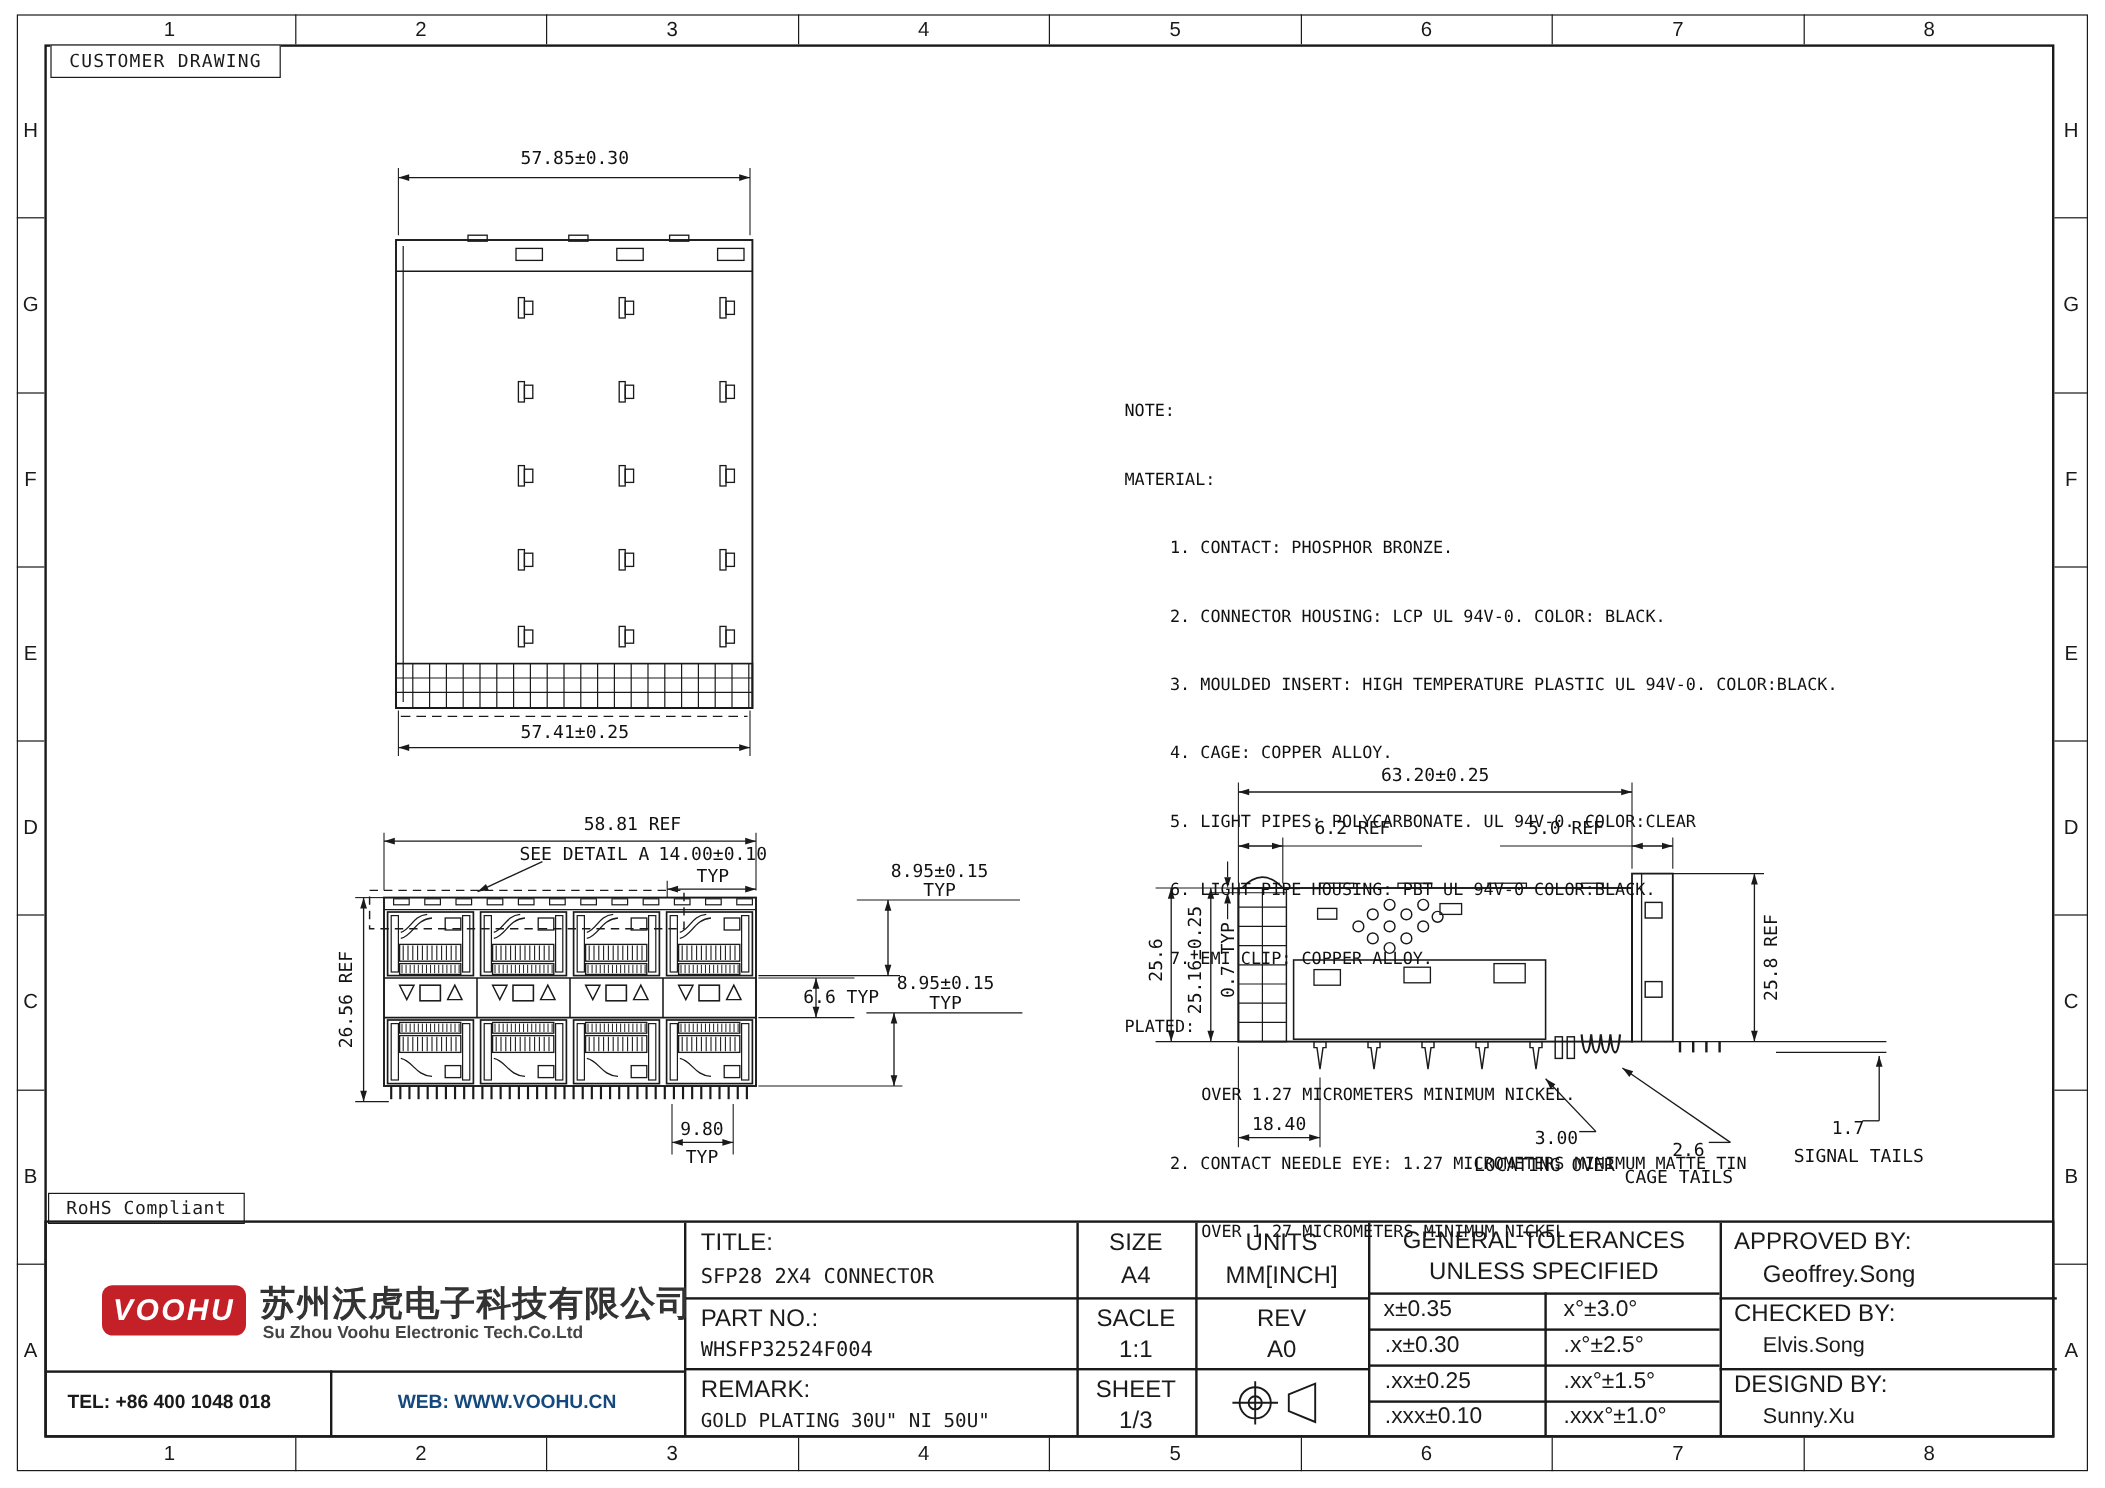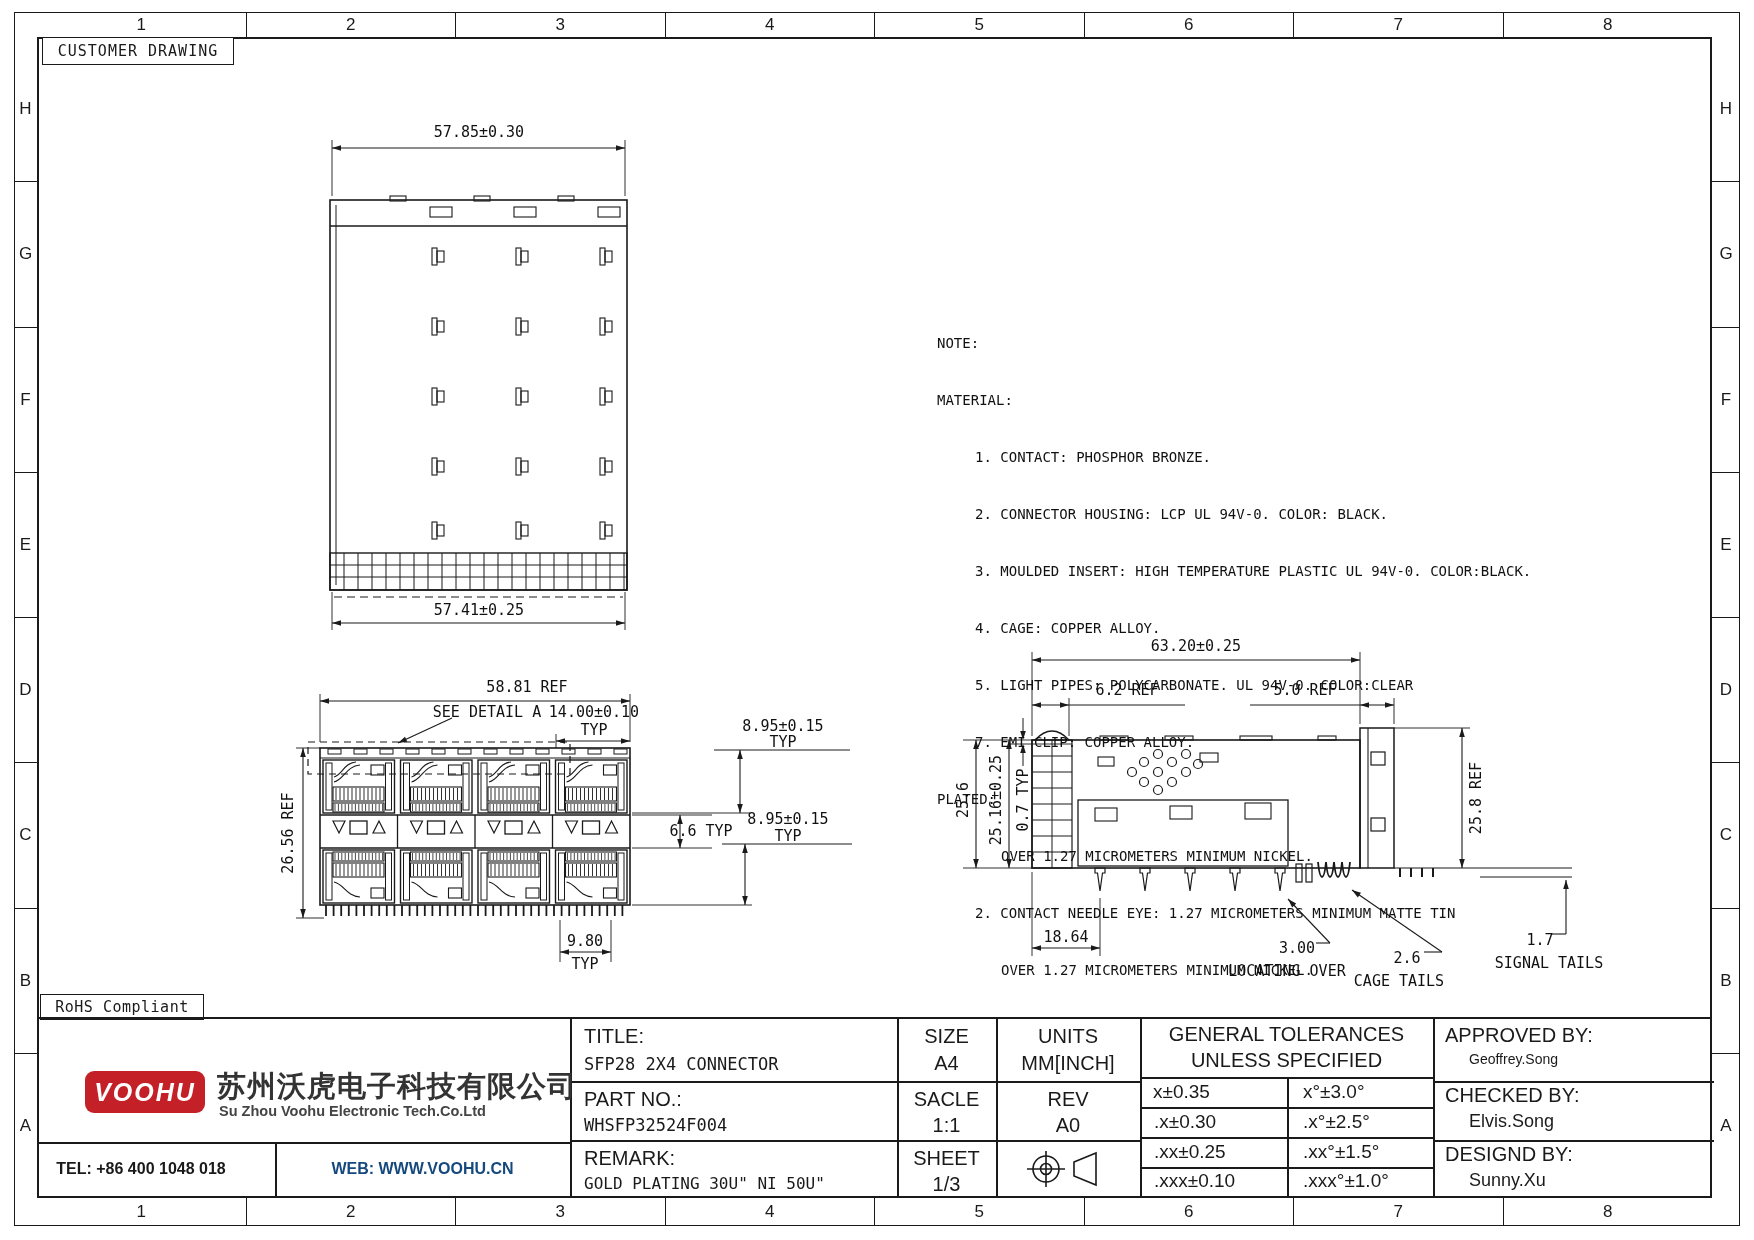--- a/index.html
+++ b/index.html
@@ -666,36 +666,37 @@
 <div class="dtx" style="left:585px;top:941px">9.80</div>
 <div class="dtx" style="left:585px;top:964px">TYP</div>
 
 <div class="dtx" style="left:1196px;top:646px">63.20±0.25</div>
 <div class="dtx" style="left:1127px;top:690px">6.2 REF</div>
 <div class="dtx" style="left:1305px;top:690px">5.0 REF</div>
 <div class="dtx rot" style="left:963px;top:800px">25.6</div>
 <div class="dtx rot" style="left:996px;top:800px">25.16±0.25</div>
 <div class="dtx rot" style="left:1023px;top:800px">0.7 TYP</div>
 <div class="dtx rot" style="left:1476px;top:798px">25.8 REF</div>
-<div class="dtx" style="left:1066px;top:937px">18.64</div>
+<div class="dtx" style="left:1066px;top:937px">18.40</div>
 <div class="dtx" style="left:1297px;top:948px">3.00</div>
 <div class="dtx" style="left:1287px;top:971px">LOCATING OVER</div>
 <div class="dtx" style="left:1407px;top:958px">2.6</div>
 <div class="dtx" style="left:1399px;top:981px">CAGE TAILS</div>
 <div class="dtx" style="left:1540px;top:940px">1.7</div>
 <div class="dtx" style="left:1549px;top:963px">SIGNAL TAILS</div>
 
 <div id="notes">
   <div>NOTE:</div>
   <div class="i0">MATERIAL:</div>
   <div class="i1">1. CONTACT: PHOSPHOR BRONZE.</div>
   <div class="i1">2. CONNECTOR HOUSING: LCP UL 94V-0. COLOR: BLACK.</div>
   <div class="i1">3. MOULDED INSERT: HIGH TEMPERATURE PLASTIC UL 94V-0. COLOR:BLACK.</div>
   <div class="i1">4. CAGE: COPPER ALLOY.</div>
   <div class="i1">5. LIGHT PIPES: POLYCARBONATE. UL 94V-0. COLOR:CLEAR</div>
+  <div class="i1">6. LIGHT PIPE HOUSING: PBT UL 94V-0 COLOR:BLACK.</div>
   <div class="i1">7. EMI CLIP: COPPER ALLOY.</div>
   <div class="i0">PLATED:</div>
   <div class="i2">OVER 1.27 MICROMETERS MINIMUM NICKEL.</div>
   <div class="i1">2. CONTACT NEEDLE EYE: 1.27 MICROMETERS MINIMUM MATTE TIN</div>
   <div class="i2">OVER 1.27 MICROMETERS MINIMUM NICKEL.</div>
 </div>
 
 <div id="tb">
 
   <div class="vl" style="left:531px;top:0;height:177px"></div>
@@ -754,18 +755,18 @@
   <div class="lbl sm" style="left:1114px;top:62px">x±0.35</div>
   <div class="lbl sm" style="left:1264px;top:62px">x°±3.0°</div>
   <div class="lbl sm" style="left:1115px;top:92px">.x±0.30</div>
   <div class="lbl sm" style="left:1264px;top:92px">.x°±2.5°</div>
   <div class="lbl sm" style="left:1115px;top:122px">.xx±0.25</div>
   <div class="lbl sm" style="left:1264px;top:122px">.xx°±1.5°</div>
   <div class="lbl sm" style="left:1115px;top:151px">.xxx±0.10</div>
   <div class="lbl sm" style="left:1264px;top:151px">.xxx°±1.0°</div>
 
   <div class="lbl" style="left:1406px;top:5px">APPROVED BY:</div>
-  <div class="lbl sm" style="left:1430px;top:32px;font-size:14px">Geoffrey.Song</div>
+  <div class="lbl sm" style="left:1430px;top:32px;font-size:20px">Geoffrey.Song</div>
   <div class="lbl" style="left:1406px;top:65px">CHECKED BY:</div>
   <div class="lbl sm" style="left:1430px;top:92px;font-size:18px">Elvis.Song</div>
   <div class="lbl" style="left:1406px;top:124px">DESIGND BY:</div>
   <div class="lbl sm" style="left:1430px;top:151px;font-size:18px">Sunny.Xu</div>
 </div>
 
 </body></html>

